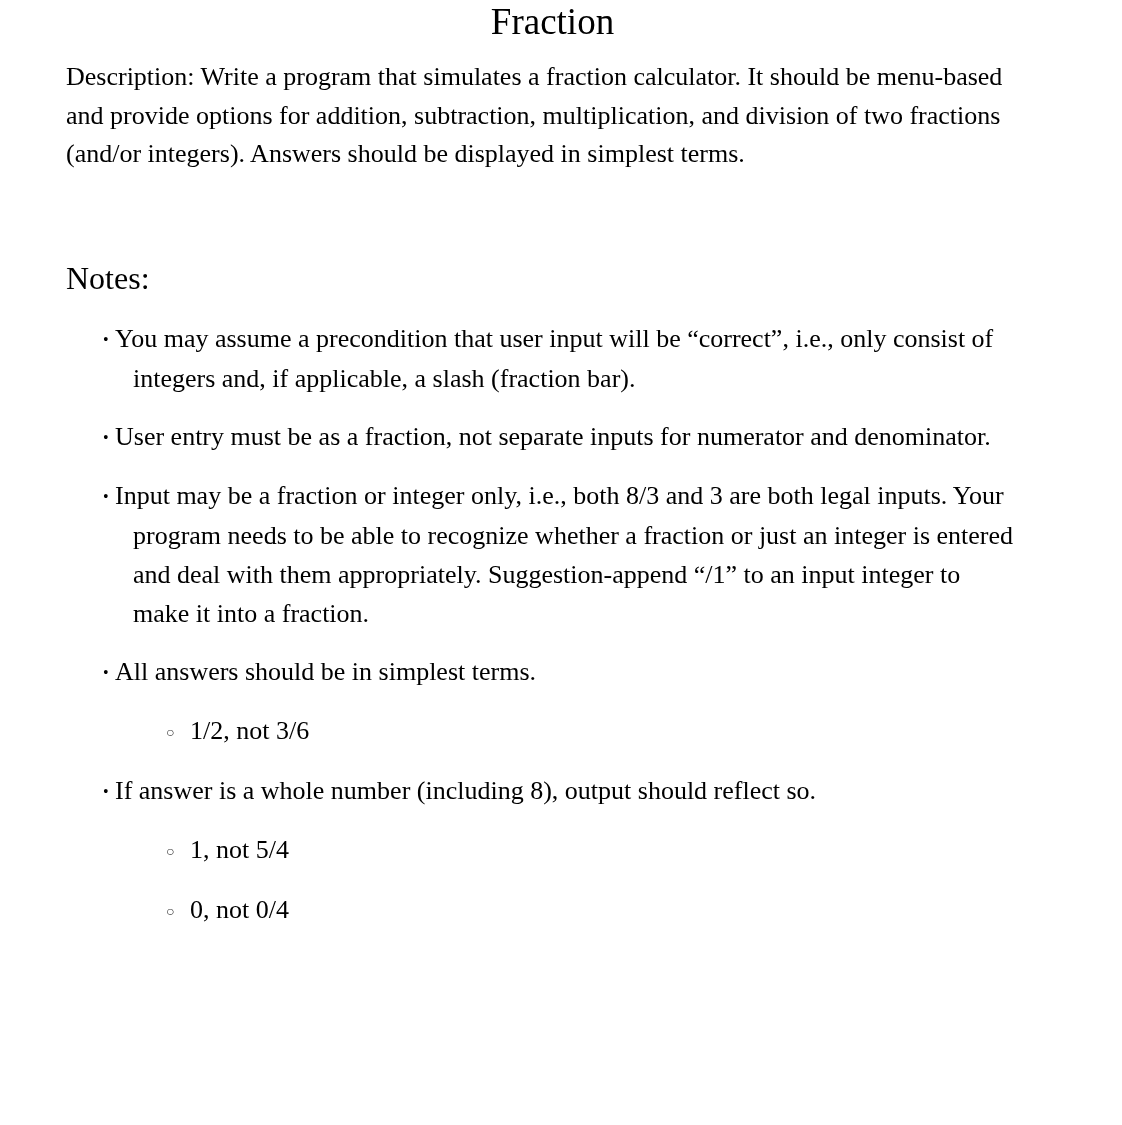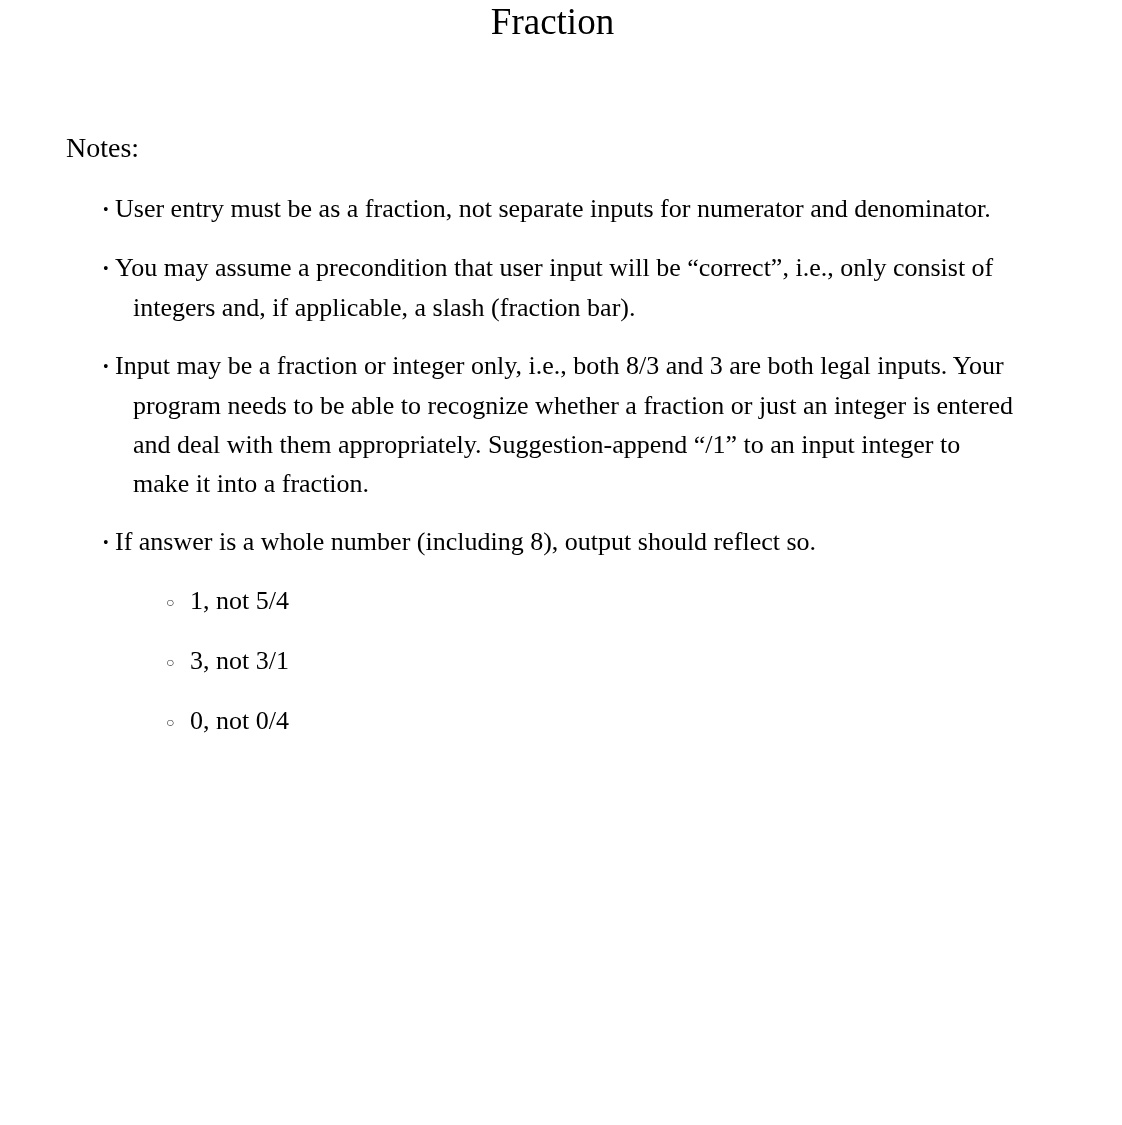--- a/index.html
+++ b/index.html
@@ -30,21 +30,21 @@
     margin-left: 17px;
   }
   p.desc {
     margin: 14px 0 0 0;
     font-size: 26px;
     line-height: 38.5px;
     max-width: 956px;
   }
   p.notes-label {
     margin: 85px 0 0 0;
-    font-size: 28px;
+    font-size: 32px;
     line-height: 38px;
   }
   ul.notes {
     list-style: none;
     margin: 22px 0 0 0;
     padding: 0;
     font-size: 26px;
     line-height: 39px;
   }
   ul.notes > li {
@@ -78,46 +78,52 @@
     vertical-align: 2px;
   }
 </style>
 </head>
 <body>
 
 <div class="page">
 
   <h1 class="title">Fraction</h1>
 
+  <p class="desc">Description: Write a program that simulates a fraction calculator.  It should be menu-based and provide options for addition, subtraction, multiplication, and division of two fractions (and/or integers).  Answers should be displayed in simplest terms.</p>
 
   <p class="notes-label">Notes:</p>
 
   <ul class="notes">
 
     <li>
-      <span class="bullet">•</span><span>User entry must be as a fraction, not separate inputs for numerator and denominator.</span>
+      <span class="bullet">•</span><span>You may assume a precondition that user input will be “correct”, i.e., only consist of integers and, if applicable, a slash (fraction bar).</span>
     </li>
 
     <li>
-      <span class="bullet">•</span><span>You may assume a precondition that user input will be “correct”, i.e., only consist of integers and, if applicable, a slash (fraction bar).</span>
+      <span class="bullet">•</span><span>User entry must be as a fraction, not separate inputs for numerator and denominator.</span>
     </li>
 
     <li>
       <span class="bullet">•</span><span>Input may be a fraction or integer only, i.e., both 8/3 and 3 are both legal inputs.  Your program needs to be able to recognize whether a fraction or just an integer is entered and deal with them appropriately.  Suggestion-append “/1” to an input integer to make it into a fraction.</span>
     </li>
 
+    <li>
+      <span class="bullet">•</span><span>All answers should be in simplest terms.</span>
+      <ul class="subs">
+        <li>
+          <span class="sub-bullet">○</span><span>1/2, not 3/6</span>
+        </li>
+      </ul>
+    </li>
 
     <li>
       <span class="bullet">•</span><span>If answer is a whole number (including 8), output should reflect so.</span>
       <ul class="subs">
         <li>
           <span class="sub-bullet">○</span><span>1, not 5/4</span>
-        </li>
-        <li>
-          <span class="sub-bullet">○</span><span>3, not 3/1</span>
         </li>
         <li>
           <span class="sub-bullet">○</span><span>0, not 0/4</span>
         </li>
       </ul>
     </li>
 
 
   </ul>
 

